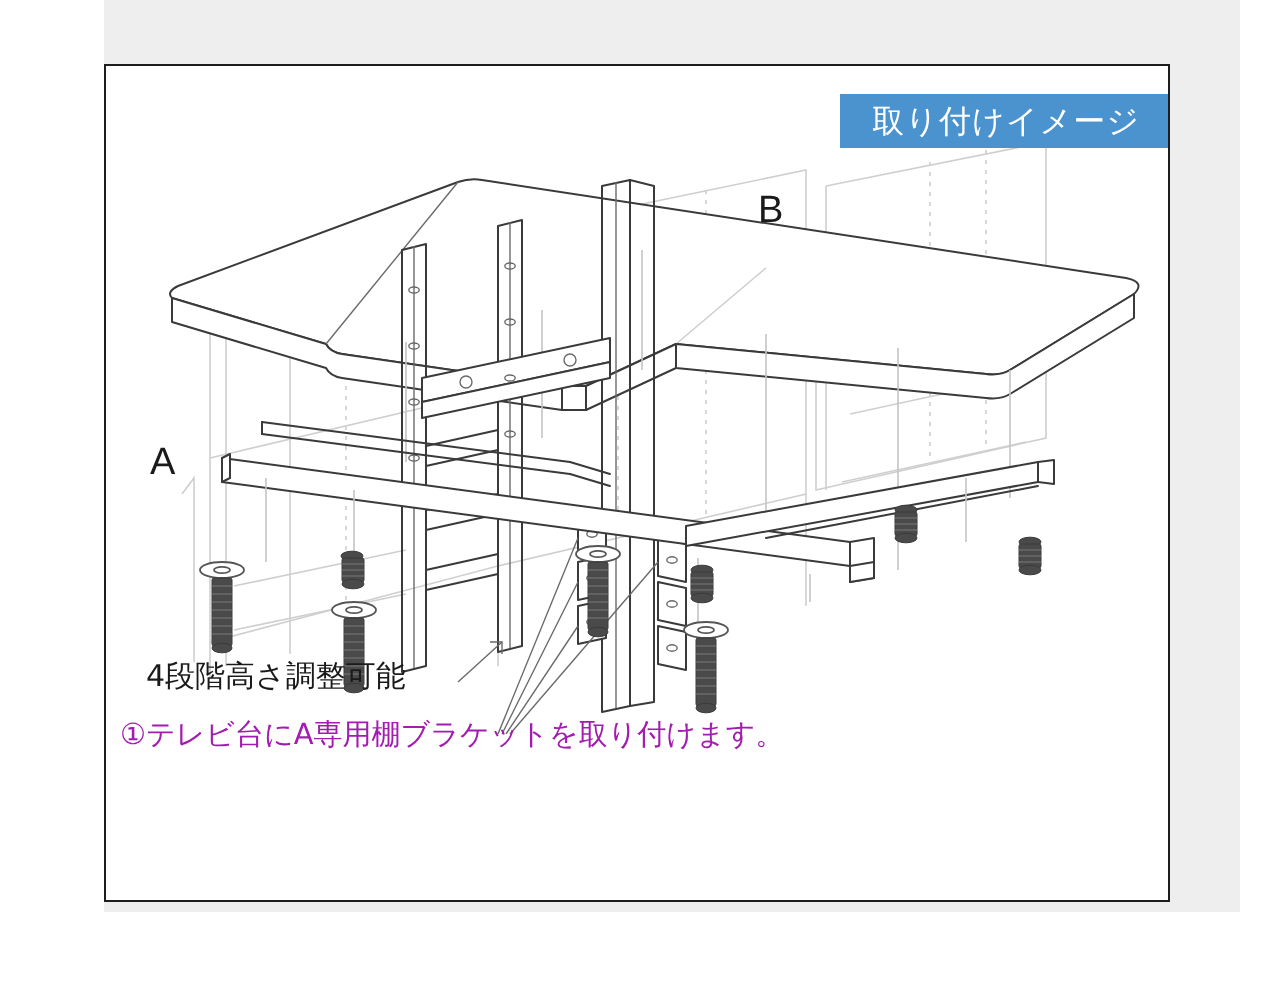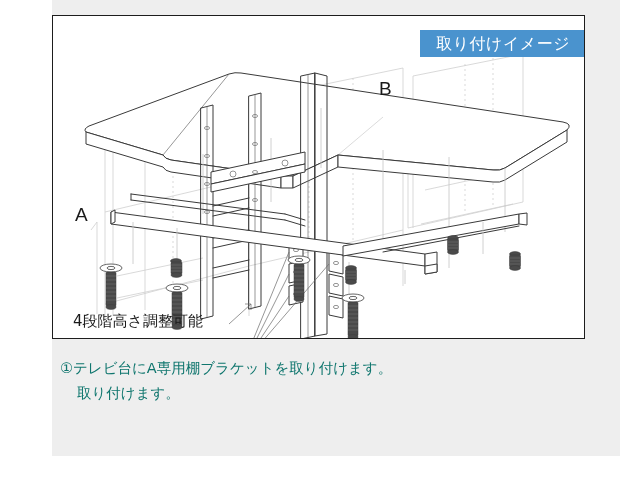--- a/index.html
+++ b/index.html
@@ -21,23 +21,23 @@
     top: 0px;
     width: 568px;
     height: 456px;
     background: #eeeeee;
   }
 
   
   #illustration-card {
     position: absolute;
     left: 52px;
-    top: 15px;
+    top: 32px;
     width: 533px;
-    height: 324px;
+    height: 419px;
     background: #ffffff;
     border: 1px solid #1d1d1d;
     box-sizing: border-box;
     overflow: hidden;
   }
 
   #diagram-svg {
     position: absolute;
     left: 0; top: 0;
     width: 533px;
@@ -82,21 +82,21 @@
   }
 
   
   #instructions {
     position: absolute;
     left: 60px;
     top: 356px;
     width: 520px;
     font-family: "DejaVu Sans", "Liberation Sans", sans-serif;
     font-size: 14.5px;
-    color: #0f766e;
+    color: #a21caf;
     line-height: 25px;
   }
   .instruction-line { white-space: nowrap; }
   .instruction-line.indent { padding-left: 17px; }
 </style>
 </head>
 <body>
 
 <div id="outer-panel"></div>
 
@@ -337,14 +337,13 @@
   <span id="badge">取り付けイメージ</span>
 
   <span class="diag-label" id="label-a">A</span>
   <span class="diag-label" id="label-b">B</span>
 
   <span id="caption-adjust">4段階高さ調整可能</span>
 </div>
 
 <div id="instructions">
   <div class="instruction-line">①テレビ台にA専用棚ブラケットを取り付けます。</div>
-  <div class="instruction-line indent">取り付けます。</div>
 </div>
 
 </body></html>

